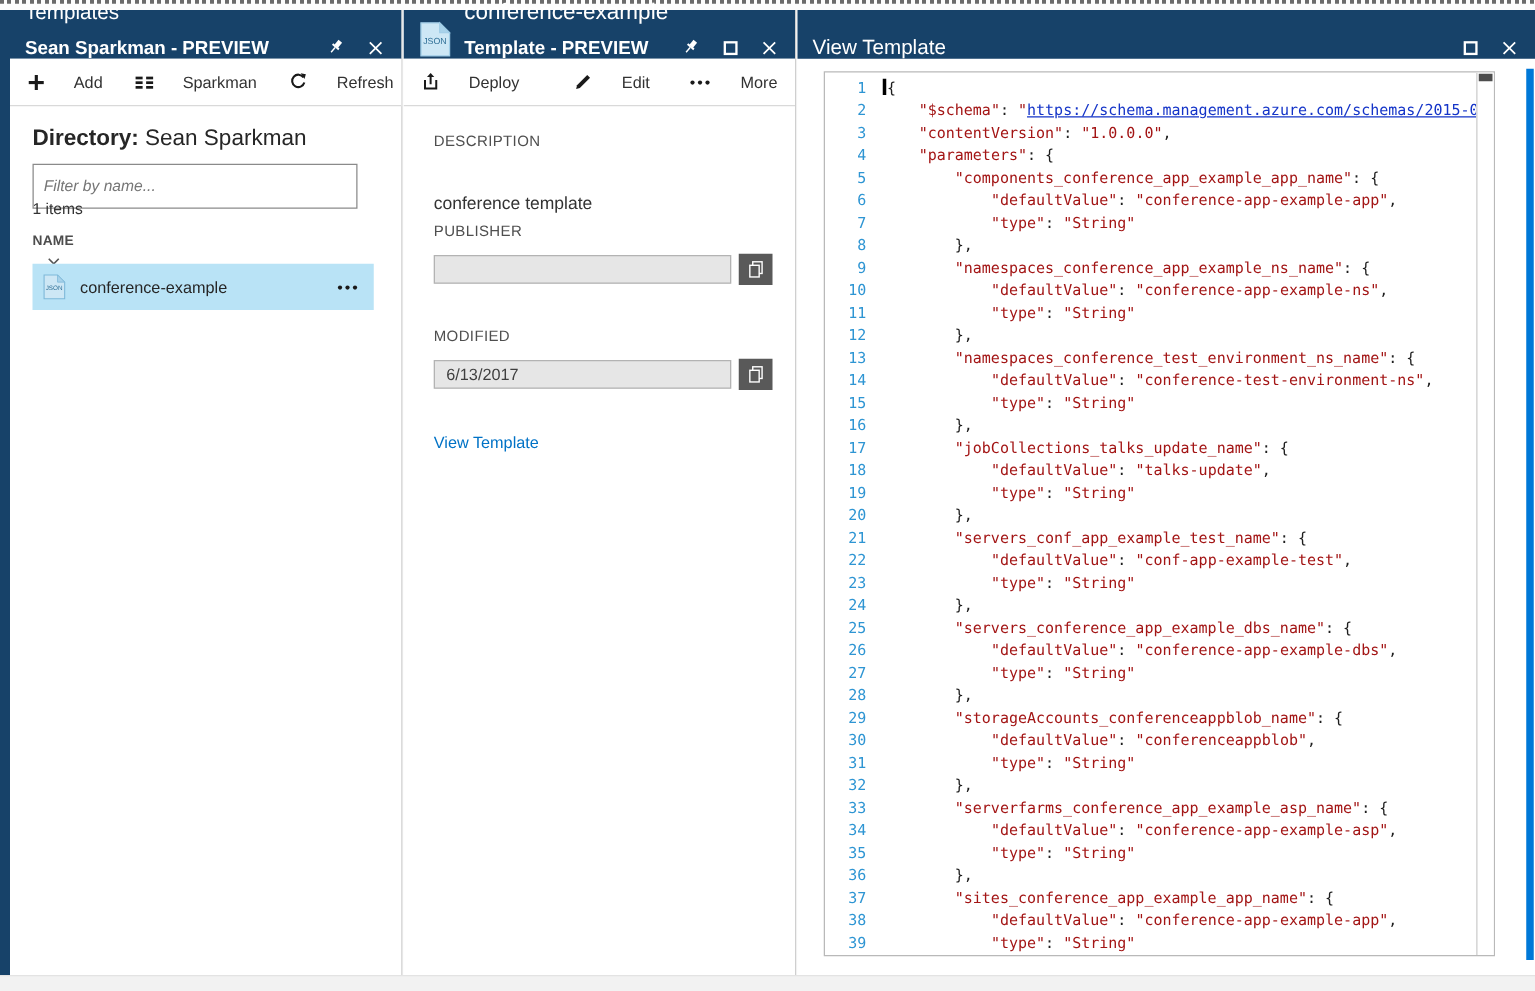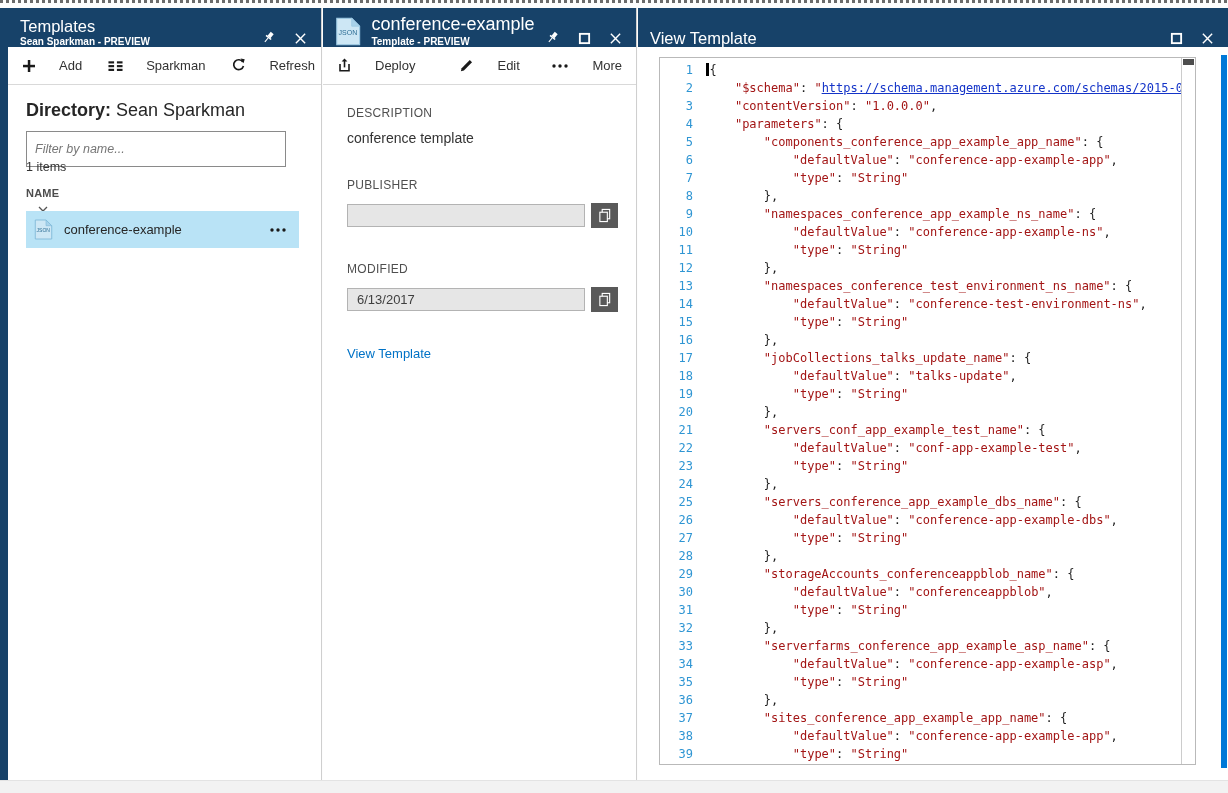--- a/index.html
+++ b/index.html
@@ -12,21 +12,21 @@
   .left-strip { position:absolute; left:0; top:8px; width:8px; height:772px; background:#174269; }
 
   .blade { position:absolute; top:8px; height:772px; background:#fff; }
   .blade-1 { left:8px;   width:314px; border-right:1px solid #cfcfcf; }
   .blade-2 { left:323px; width:314px; border-right:1px solid #cfcfcf; }
   .blade-3 { left:638px; width:590px; }
 
   .blade-header { height:39px; background:#174269; color:#fff; display:flex; align-items:flex-end; padding:0 10px 0 12px; }
   .blade-titles { line-height:1.1; min-width:0; }
   .blade-title { font-size:16.5px; font-weight:400; white-space:nowrap; }
-  .blade-subtitle { font-size:10px; font-weight:700; margin-top:1px; white-space:nowrap; }
+  .blade-subtitle { font-size:15px; font-weight:700; margin-top:11px; white-space:nowrap; }
   .header-spacer { flex:1; }
   .win-btn { background:none; border:none; padding:2px 4px; margin-left:10px; cursor:pointer; display:flex; align-items:center; }
 
   .toolbar { height:38px; display:flex; align-items:center; padding:0 14px; border-bottom:1px solid #d9d9d9; background:#fff; }
   .tool-btn { background:none; border:none; display:inline-flex; align-items:center; gap:23px; margin-right:26px;
     font-family:"Liberation Sans",sans-serif; font-size:13px; color:#323232; cursor:pointer; }
   .tool-btn:last-child { margin-right:0; }
   .tool-spacer { flex:1; }
 
   
@@ -38,21 +38,21 @@
   .items-count { position:absolute; left:18px; top:152px; font-size:12.5px; color:#333; }
   .name-col { position:absolute; left:18px; top:179px; font-size:11px; font-weight:700; color:#4d4d4d;
     display:flex; align-items:center; gap:6px; background:none; border:none; cursor:pointer; letter-spacing:.2px;flex-direction:column; }
   .list-row { position:absolute; left:18px; top:203px; width:273px; height:37px; background:#b9e3f6;
     display:flex; align-items:center; padding:0 10px 0 8px; cursor:pointer; }
   .list-row .row-label { flex:1; font-size:13px; color:#262626; margin-left:11px; white-space:nowrap; overflow:hidden; }
   .row-ellipsis { background:none; border:none; cursor:pointer; display:flex; align-items:center; padding:4px 2px; }
 
   
   .field-label { position:absolute; left:24px; font-size:12px; color:#4f4f4f; letter-spacing:.3px; }
-  .field-value { position:absolute; left:24px; font-size:14px; color:#333; }
+  .field-value { position:absolute; left:24px; font-size:14px; color:#333;margin-top:24px; }
   .copy-row { position:absolute; left:24px; display:flex; align-items:center; }
   .ro-input { width:238px; height:23px; background:#e6e6e6; border:1px solid #b3b3b3; font-family:"Liberation Sans",sans-serif;
     font-size:13px; color:#3f3f3f; padding:0 9px; }
   .copy-btn { width:27px; height:25px; background:#595959; border:none; margin-left:6px; display:flex;
     align-items:center; justify-content:center; cursor:pointer; }
   .view-link { position:absolute; left:24px; top:338px; font-size:13px; color:#0072c6; text-decoration:none; cursor:pointer; }
 
   
   .editor { position:absolute; left:21px; top:49px; width:537px; height:708px; border:1px solid #b9b9b9;
     background:#fff; overflow:hidden; }

